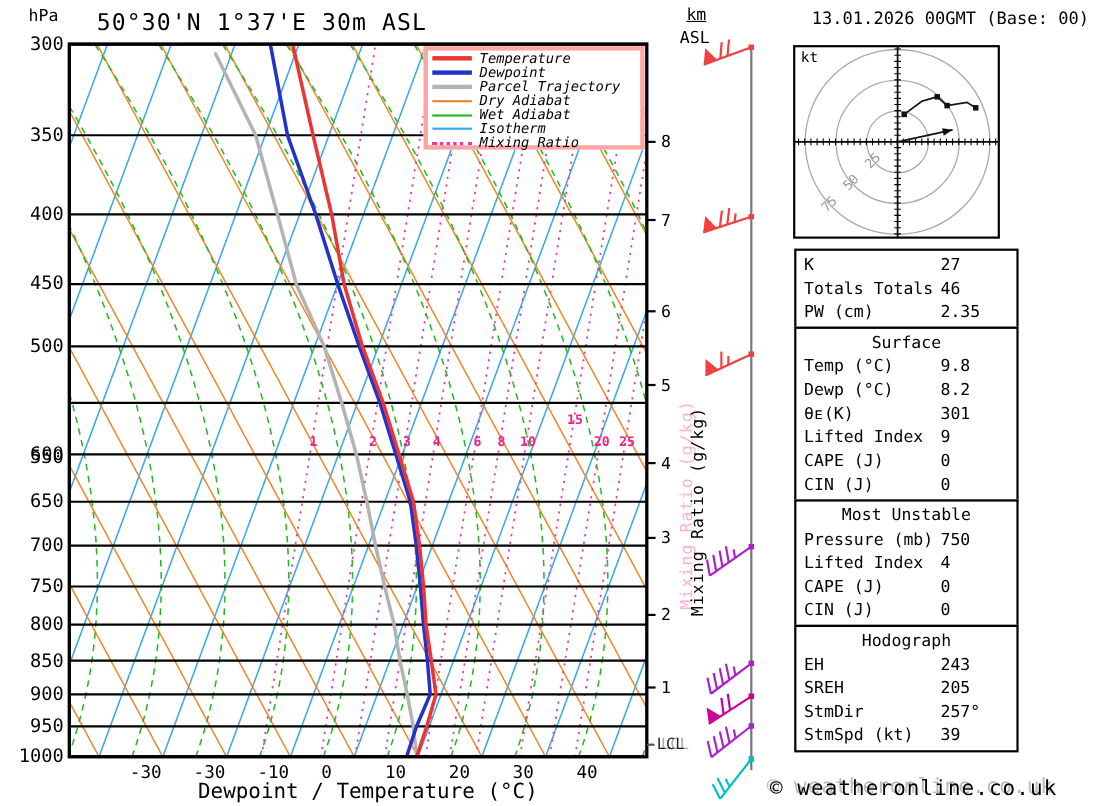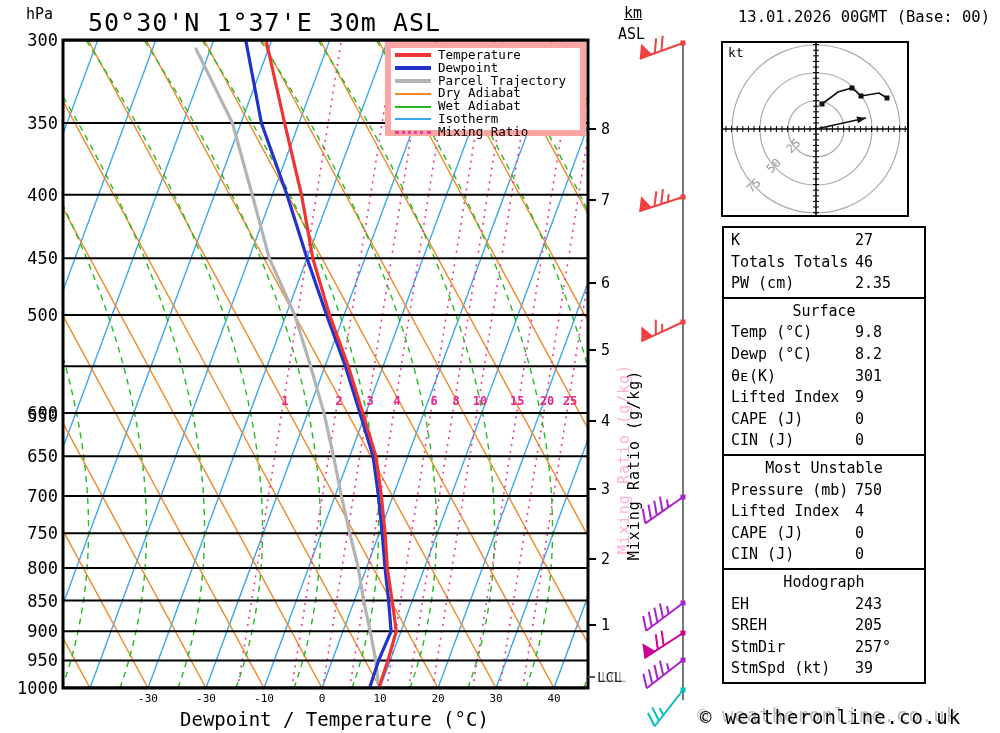--- a/index.html
+++ b/index.html
@@ -1,27 +1,27 @@
 <!DOCTYPE html>
 <html><head>
 <meta charset="utf-8">
 <style>
   html,body{margin:0;padding:0;background:#fff;}
   #stage{position:relative;width:1000px;height:733px;background:#fff;overflow:hidden;
          font-family:"DejaVu Sans Mono","Liberation Mono",monospace;color:#000;}
   svg{position:absolute;left:0;top:0;}
   .abs{position:absolute;white-space:nowrap;}
   .ptick{font-size:17px;text-align:right;width:44px;}
-  .ttick{font-size:11px;text-align:center;width:60px;}
+  .ttick{font-size:16px;text-align:left;width:60px;}
   .kmtick{font-size:15px;}
   .mrlab{font-size:12px;font-weight:bold;color:#ee2288;}
-  .hdr{font-size:25px;letter-spacing:1px;}
+  .hdr{font-size:21px;letter-spacing:1px;}
   .small{font-size:15px;}
   #legend{position:absolute;left:385px;top:42px;width:201px;height:94px;background:#fff;
-          border:6px solid #fca5a5;box-sizing:border-box;padding-top:1px;}
+          border:4px solid #fca5a5;box-sizing:border-box;padding-top:1px;font-style:italic;}
   .lgrow{height:12.8px;line-height:12.8px;font-size:12.5px;display:flex;align-items:center;padding-left:4px;}
   .lgswatch{display:inline-block;width:36px;margin-right:7px;flex:0 0 36px;}
   #datatable{position:absolute;left:722px;top:228px;width:204px;}
   .tsection{border:2px solid #000;background:#fff;box-sizing:border-box;margin-top:-2px;padding:2px 0;}
   .trow{display:flex;font-size:15px;line-height:21.6px;padding:0 7px;}
   .trow .lab{flex:1;}
   .trow .val{width:62px;}
   .thead{font-size:15px;line-height:21.6px;text-align:center;}
   #mrtitle{font-size:15px;letter-spacing:1px;}
   #mrghost{font-size:15px;letter-spacing:1px;color:#ffb0d8;}
@@ -437,21 +437,21 @@
     <div class="abs ttick" style="left: 408px; top: 692px;">20</div>
     <div class="abs ttick" style="left: 466px; top: 692px;">30</div>
     <div class="abs ttick" style="left: 524px; top: 692px;">40</div>
     <div class="abs mrlab" style="left: 275px; top: 394px; width: 20px; text-align: center;">1</div>
     <div class="abs mrlab" style="left: 329px; top: 394px; width: 20px; text-align: center;">2</div>
     <div class="abs mrlab" style="left: 360px; top: 394px; width: 20px; text-align: center;">3</div>
     <div class="abs mrlab" style="left: 387px; top: 394px; width: 20px; text-align: center;">4</div>
     <div class="abs mrlab" style="left: 424px; top: 394px; width: 20px; text-align: center;">6</div>
     <div class="abs mrlab" style="left: 446px; top: 394px; width: 20px; text-align: center;">8</div>
     <div class="abs mrlab" style="left: 470px; top: 394px; width: 20px; text-align: center;">10</div>
-    <div class="abs mrlab" style="left: 510px; top: 394px; width: 20px; text-align: left;">15</div>
+    <div class="abs mrlab" style="left: 510px; top: 374px; width: 20px; text-align: right;">15</div>
     <div class="abs mrlab" style="left: 537px; top: 394px; width: 20px; text-align: center;">20</div>
     <div class="abs mrlab" style="left: 560px; top: 394px; width: 20px; text-align: center;">25</div>
     <div class="abs kmtick" style="left: 601px; top: 616px;">1</div>
     <div class="abs kmtick" style="left: 601px; top: 550px;">2</div>
     <div class="abs kmtick" style="left: 601px; top: 480px;">3</div>
     <div class="abs kmtick" style="left: 601px; top: 412px;">4</div>
     <div class="abs kmtick" style="left: 601px; top: 341px;">5</div>
     <div class="abs kmtick" style="left: 601px; top: 274px;">6</div>
     <div class="abs kmtick" style="left: 601px; top: 191px;">7</div>
     <div class="abs kmtick" style="left: 601px; top: 120px;">8</div>

